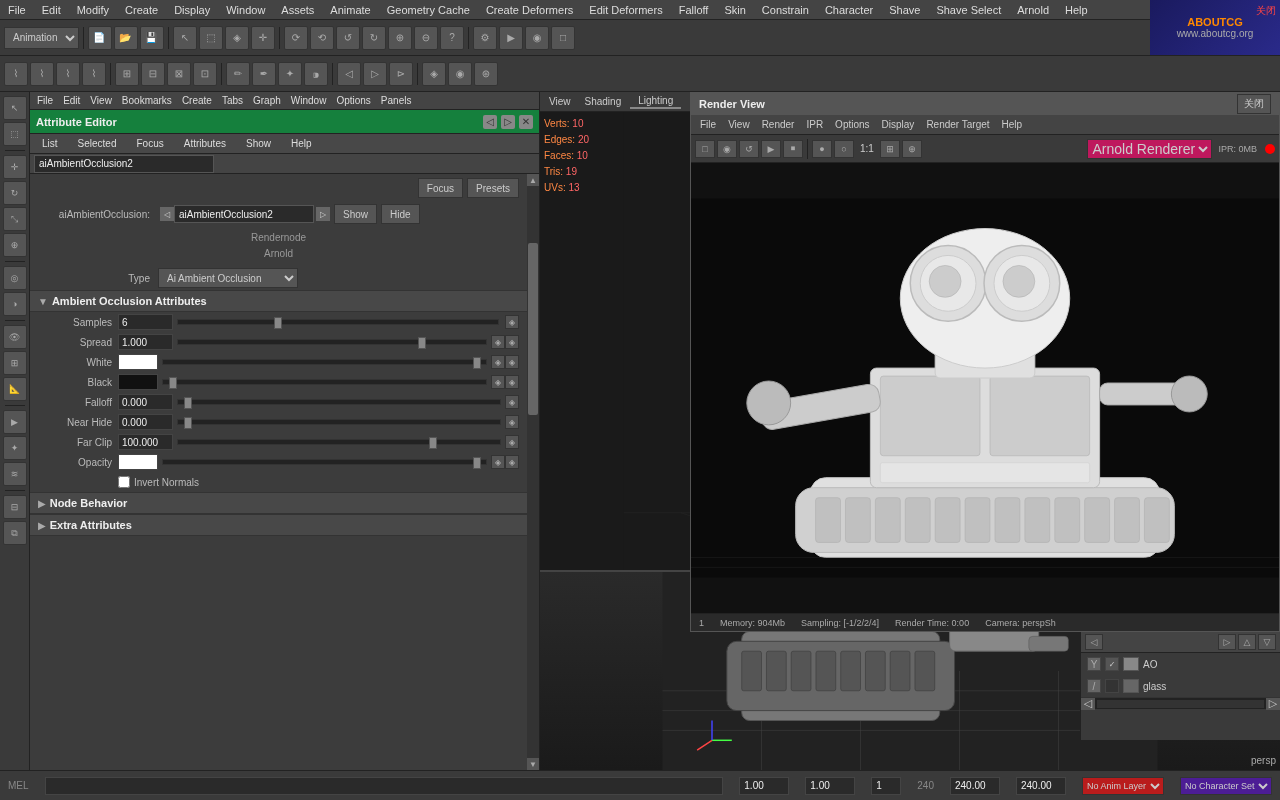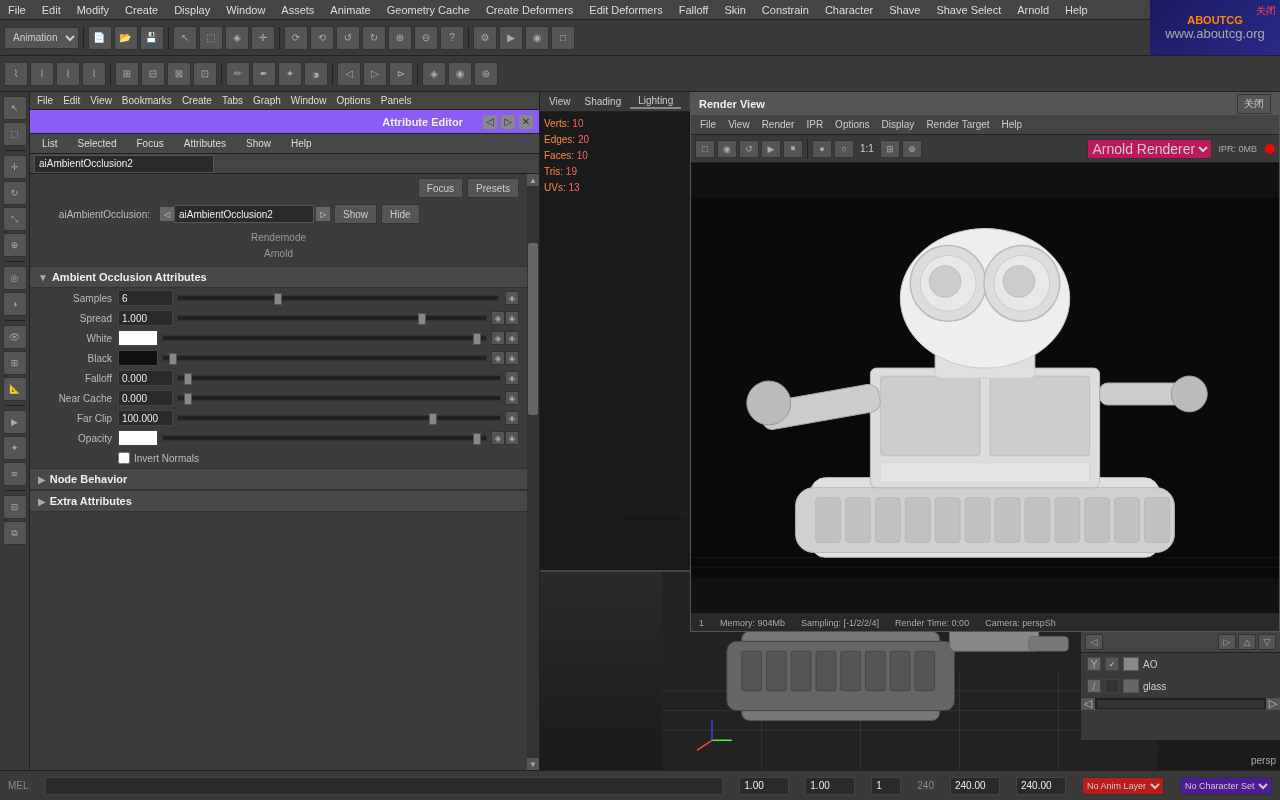--- a/index.html
+++ b/index.html
@@ -65,22 +65,22 @@
 
     
     .attr-panel-menu {
       height: 18px; background: #444; display: flex; align-items: center;
       border-bottom: 1px solid #222; padding: 0 2px;
     }
     .attr-panel-menu .menu-item { font-size: 10px; padding: 1px 5px; }
 
     
     .attr-titlebar {
-      height: 24px; background: #8b5cf6; display: flex; align-items: center;
-      justify-content: flex-end; padding: 0 6px; border-bottom: 1px solid #222; gap: 20px;
+      height: 24px; background: #15803d; display: flex; align-items: center;
+      justify-content: space-between; padding: 0 6px; border-bottom: 1px solid #222;
     }
     .attr-title { font-size: 11px; font-weight: bold; color: #eee; }
     .attr-close {
       width: 14px; height: 14px; background: #888; color: #333; font-size: 10px;
       display: flex; align-items: center; justify-content: center; cursor: pointer;
       border-radius: 2px;
     }
 
     
     .attr-submenu {
@@ -277,21 +277,21 @@
       font-size: 10px; padding: 0 4px; width: 50px;
     }
 
     
     .logo-area {
       position: absolute; top: 0; right: 0; width: 130px; height: 55px;
       background: linear-gradient(135deg, #1a1a5e, #2a2a8a); z-index: 101;
       display: flex; flex-direction: column; align-items: center; justify-content: center;
     }
     .logo-text { color: #ff8800; font-size: 11px; font-weight: bold; }
-    .logo-sub { color: #aaa; font-size: 13px; }
+    .logo-sub { color: #aaa; font-size: 10px; }
     .logo-close {
       position: absolute; top: 4px; right: 4px; color: #ff4444; font-size: 10px;
       cursor: pointer;
     }
 
     
     .viewport-lower {
       height: 200px; background: #2a2a2a; border-top: 2px solid #444;
       position: relative; overflow: hidden;
     }
@@ -490,20 +490,26 @@
             <button class="action-btn">Show</button>
             <button class="action-btn">Hide</button>
           </div>
         </div>
 
         <div class="node-info">
           <div>Rendernode</div>
           <div>Arnold</div>
         </div>
 
+        <div class="type-row">
+          <span class="type-label">Type</span>
+          <select class="type-dropdown">
+            <option>Ai Ambient Occlusion</option>
+          </select>
+        </div>
 
         <div class="section-header">
           <span class="section-arrow">▼</span>
           <span class="section-title">Ambient Occlusion Attributes</span>
         </div>
 
         <div class="slider-row">
           <span class="slider-label">Samples</span>
           <input class="slider-value" value="6" style="">
           <div class="slider-track">
@@ -547,21 +553,21 @@
         <div class="slider-row">
           <span class="slider-label">Falloff</span>
           <input class="slider-value" value="0.000" style="">
           <div class="slider-track">
             <div class="slider-thumb" style="left:2%;"></div>
           </div>
           <div class="slider-icon">◈</div>
         </div>
 
         <div class="slider-row">
-          <span class="slider-label">Near Cache</span>
+          <span class="slider-label">Near Hide</span>
           <input class="slider-value" value="0.000" style="">
           <div class="slider-track">
             <div class="slider-thumb" style="left:2%;"></div>
           </div>
           <div class="slider-icon">◈</div>
         </div>
 
         <div class="slider-row">
           <span class="slider-label">Far Clip</span>
           <input class="slider-value" value="100.000" style="">

